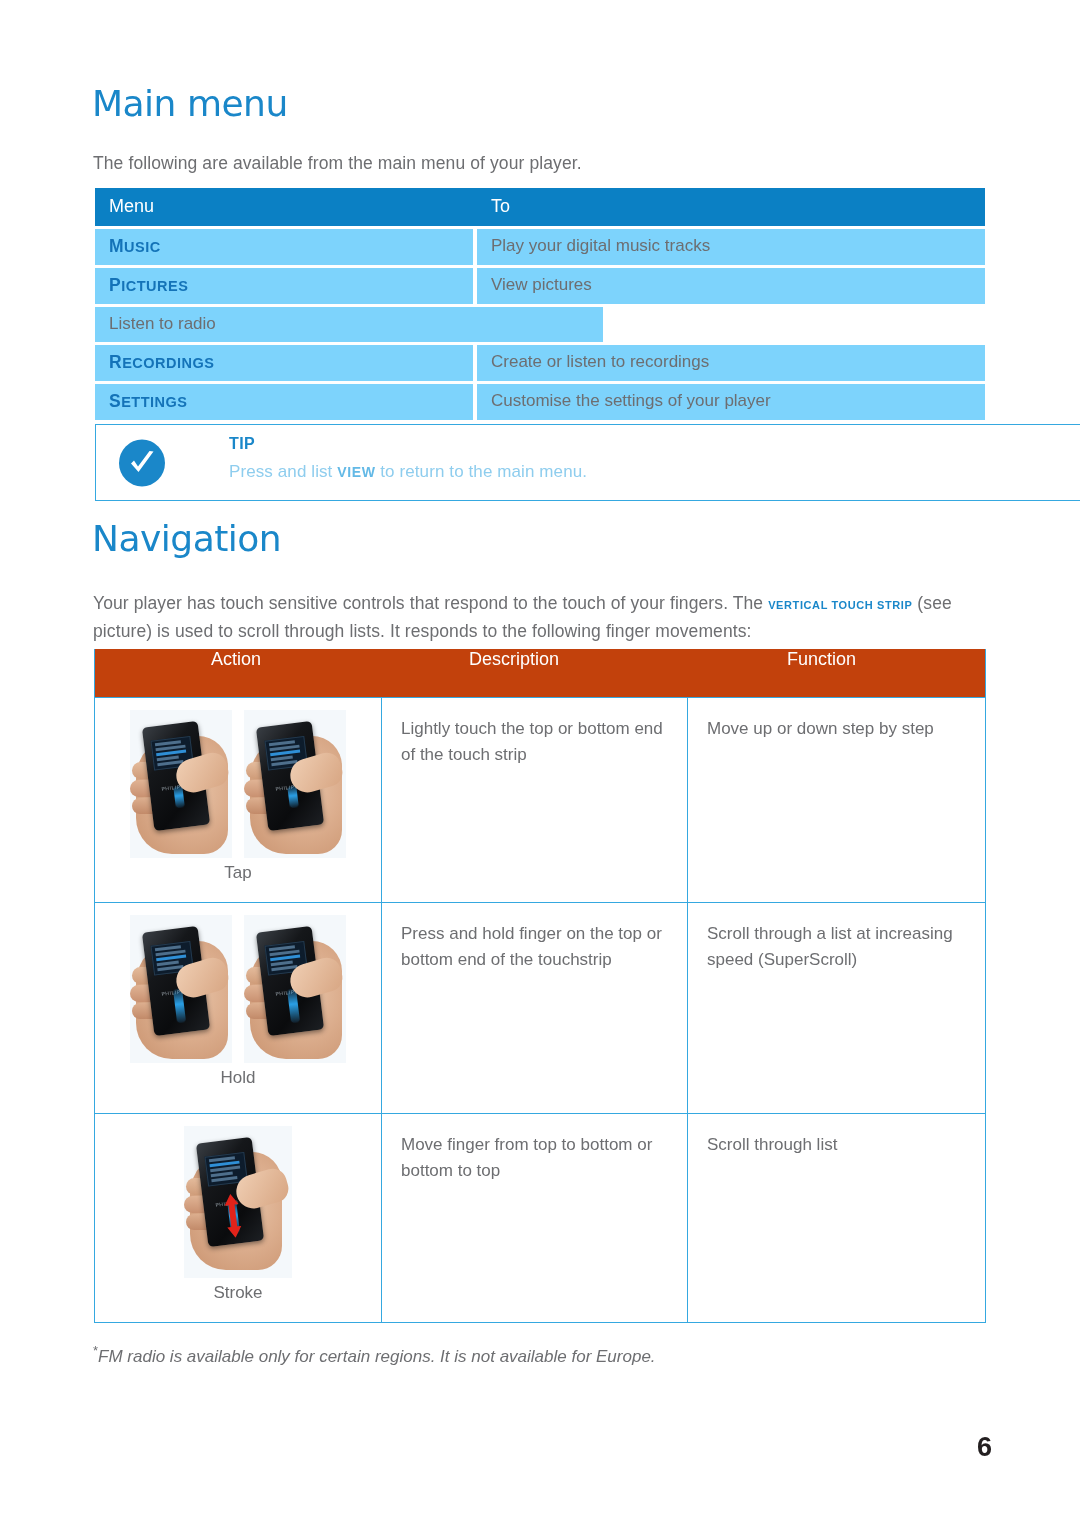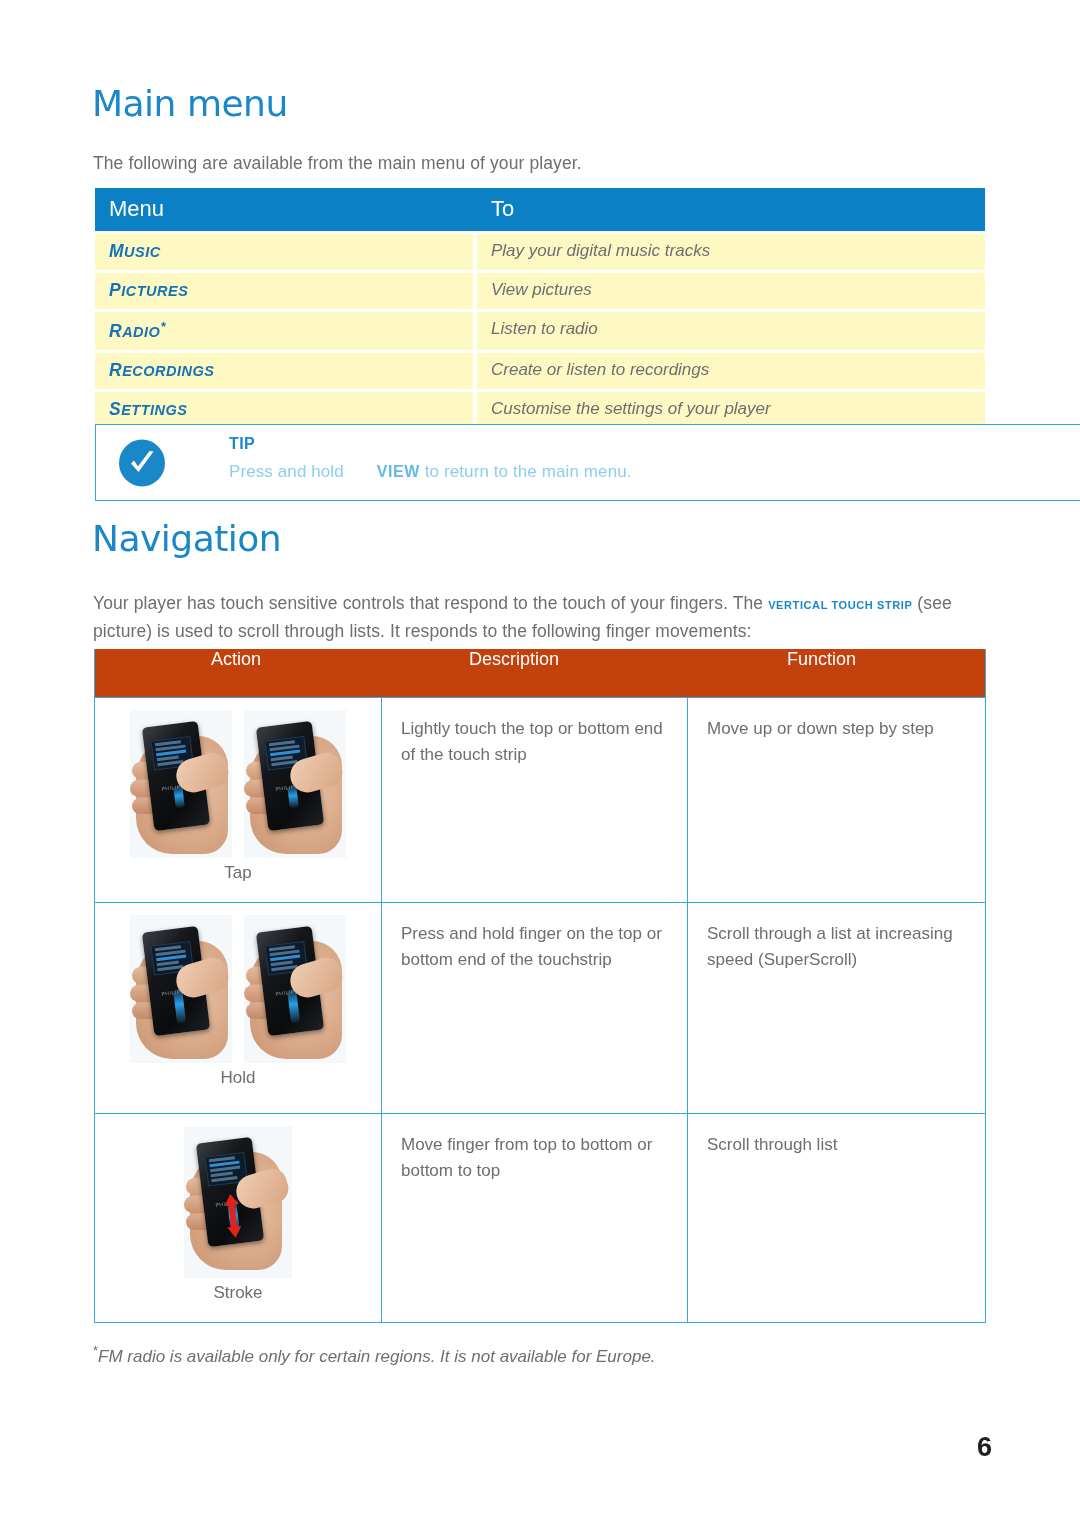--- a/index.html
+++ b/index.html
@@ -47,29 +47,29 @@
 
   
   #menu-table {
     position: absolute;
     left: 95px;
     top: 188px;
     width: 890px;
   }
   #menu-table .trow { display: flex; width: 100%; margin-bottom: 3px; }
   #menu-table .hdr { background: #0b80c4; color: #ffffff; }
-  #menu-table .hdr .cell { font-size: 22px; color: #ffffff; padding-top: 8px; padding-bottom: 9px; }
+  #menu-table .hdr .cell { font-size: 18px; color: #ffffff; padding-top: 8px; padding-bottom: 9px; }
   #menu-table .cell {
     padding: 7px 0 8px 14px;
     font-size: 17px;
     color: #6d6e71;
   }
   #menu-table .c1 { width: 378px; margin-right: 4px; }
   #menu-table .c2 { width: 508px; }
-  #menu-table .body .c1, #menu-table .body .c2 { background: #fef9c3; font-style: italic; }
+  #menu-table .body .c1, #menu-table .body .c2 { background: #7dd3fc; }
   .menu-key {
     color: #1473b8;
     font-weight: 600;
     font-size: 14.5px;
     letter-spacing: 0.5px;
   }
   .menu-key .cap { font-size: 17.5px; }
   .menu-key sup { font-size: 13px; }
 
   
@@ -96,21 +96,21 @@
     font-weight: bold;
     color: #1a87c9;
     letter-spacing: 0.4px;
     margin-bottom: 9px;
   }
   #tip-body {
     font-size: 17px;
     color: #8ecdee;
     letter-spacing: 0.1px;
   }
-  #tip-body b { color: #63b9e6; font-size: 16px; letter-spacing: 0.6px; margin-left: 28px; }
+  #tip-body b { color: #63b9e6; font-size: 14px; letter-spacing: 0.6px; }
 
   
   #nav-table {
     position: absolute;
     left: 94px;
     top: 649px;
     width: 892px;
     border: 1px solid #35a8e0;
     border-top: none;
   }
@@ -277,23 +277,20 @@
     </div>
 
     <div class="trow body">
       <div class="cell c1">
         <span class="menu-key"><span class="cap">P</span>ICTURES</span>
       </div>
       <div class="cell c2">View pictures</div>
     </div>
 
     <div class="trow body">
-      <div class="cell c1">
-        <span class="menu-key"><span class="cap">R</span>ADIO<sup>*</sup></span>
-      </div>
       <div class="cell c2">Listen to radio</div>
     </div>
 
     <div class="trow body">
       <div class="cell c1">
         <span class="menu-key"><span class="cap">R</span>ECORDINGS</span>
       </div>
       <div class="cell c2">Create or listen to recordings</div>
     </div>
 
@@ -308,21 +305,21 @@
   <div id="tip-box">
     <div id="tip-icon">
       <svg width="48" height="48" viewBox="0 0 48 48">
         <ellipse cx="24" cy="24" rx="23" ry="23.5" fill="#1a87c9"></ellipse>
         <path d="M13 24.5 L20.5 33 L35.5 12.5 L31.5 12 L20 27.5 L16 21.5 Z" fill="#ffffff"></path>
       </svg>
     </div>
     <div id="tip-text-wrap">
       <div id="tip-label">TIP</div>
       <div id="tip-body">
-        <span>Press and hold </span><b>VIEW</b><span> to return to the main menu.</span>
+        <span>Press and list </span><b>VIEW</b><span> to return to the main menu.</span>
       </div>
     </div>
   </div>
 
   <h1 class="section-title" id="navigation-title">Navigation</h1>
 
   <div class="intro-text" id="intro-nav">
     <span>Your player has touch sensitive controls that respond to the touch of your fingers. The </span><span class="smallcaps-blue">VERTICAL TOUCH STRIP</span><span> (see picture) is used to scroll through lists. It responds to the following finger movements:</span>
   </div>
 

